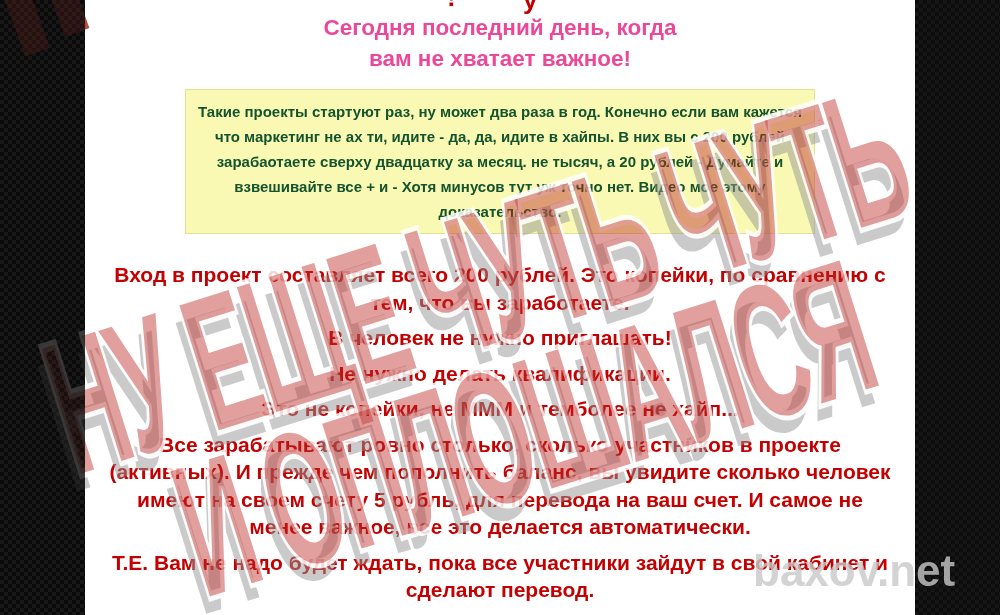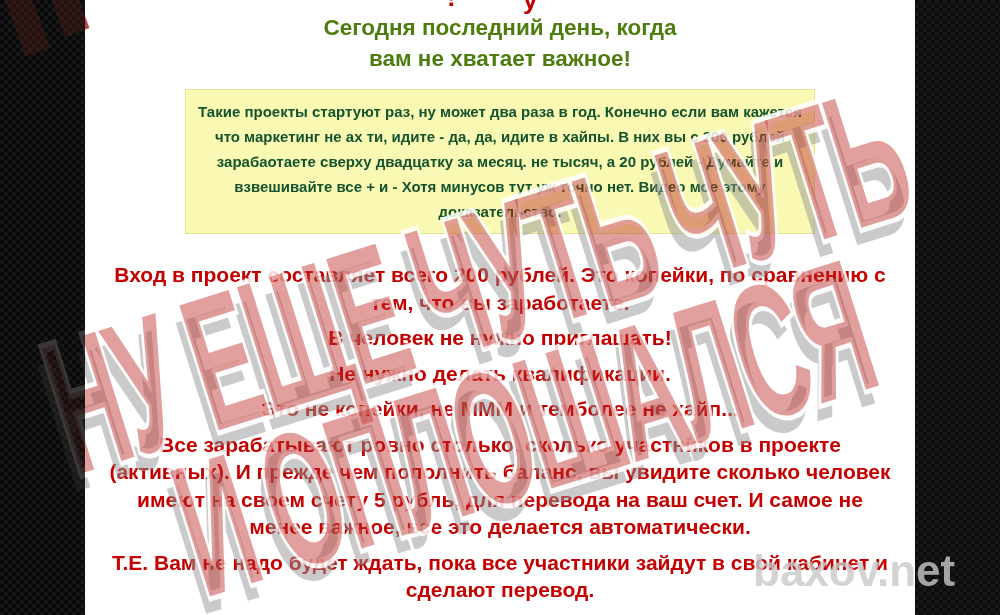--- a/index.html
+++ b/index.html
@@ -15,21 +15,21 @@
   .white-panel{
     position:absolute;left:85px;top:0;width:830px;height:615px;
     background:#ffffff;z-index:1;
   }
   
   .top-frag-wrap{position:absolute;left:0;top:0;width:830px;height:15px;overflow:hidden;}
   .top-frag{position:absolute;font-weight:bold;color:#c00000;font-size:26px;line-height:26px;}
   .top-frag.f1{left:362px;top:-16px;}
   .top-frag.f2{left:438px;top:-13px;}
   
-  .heading{margin-top:12px;text-align:center;color:#4d7c0f;font-weight:bold;
+  .heading{margin-top:12px;text-align:center;color:#ec4899;font-weight:bold;
            font-size:22.5px;line-height:31px;}
   
   .info-box{
     width:608px;margin:15px auto 0;
     background:#f9f9b4;border:1px solid #e3e091;
     padding:9px 10px;
     text-align:center;color:#14532d;font-weight:bold;
     font-size:15px;line-height:25px;
   }
   

